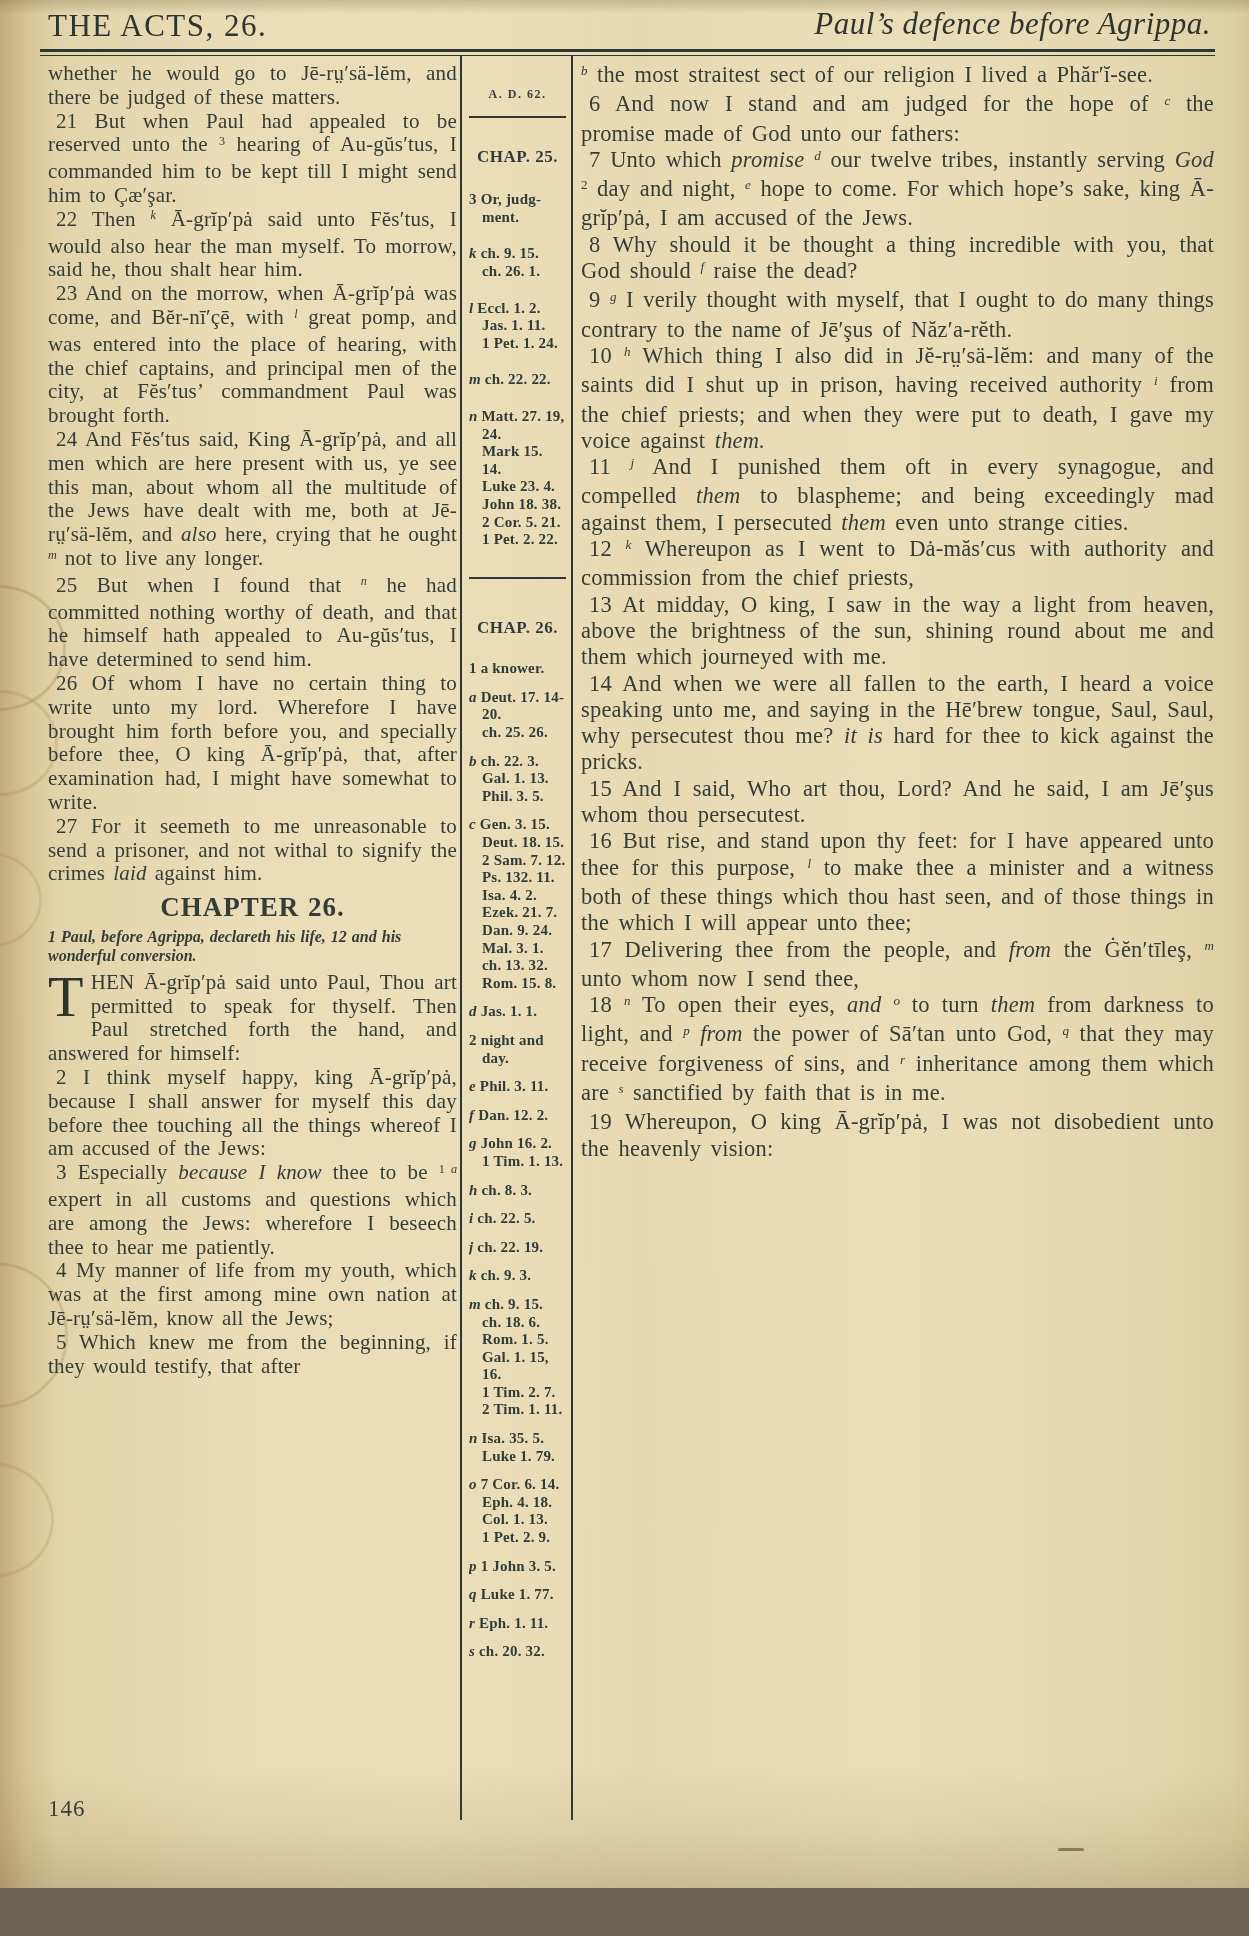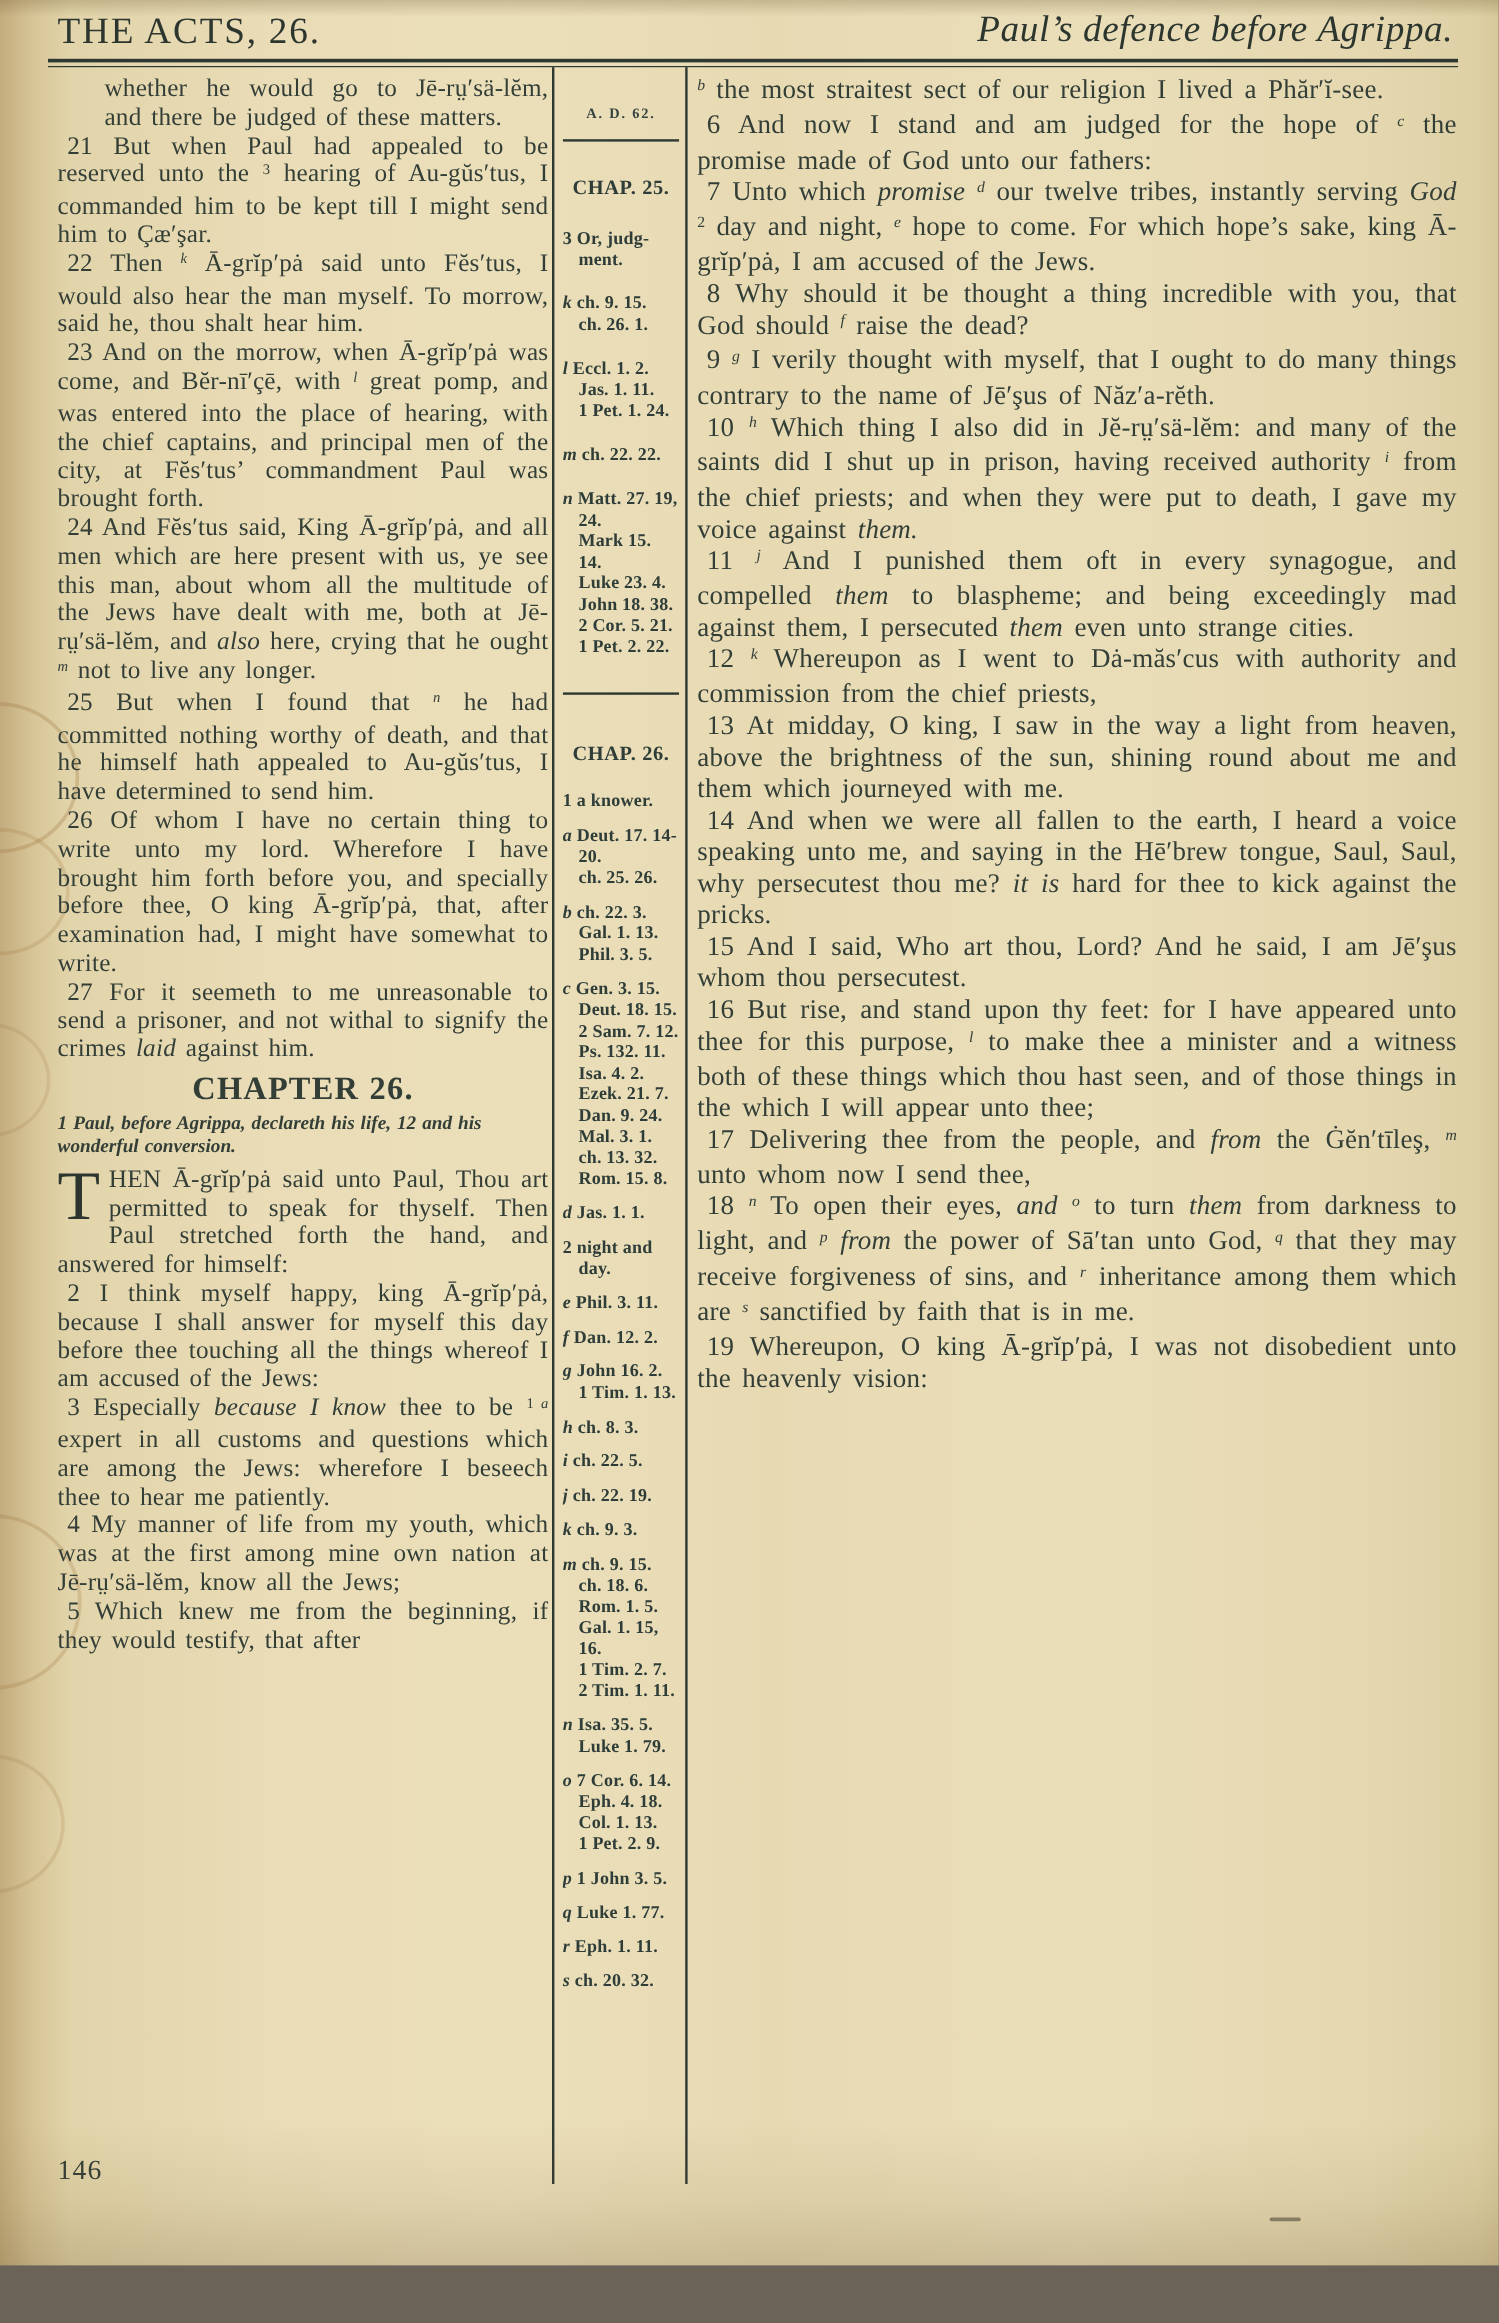--- a/index.html
+++ b/index.html
@@ -37,21 +37,21 @@
 
   .col{position:absolute;top:62px;}
   .col-left{left:48px;width:409px;height:1730px;overflow:hidden;
     font-size:21px;line-height:23.8px;text-align:justify;letter-spacing:.2px;word-spacing:2.6px;}
   .col-right{left:581px;width:633px;height:1772px;overflow:hidden;
     font-size:22.5px;line-height:26.3px;text-align:justify;letter-spacing:.2px;word-spacing:3.6px;}
   .col-center{left:469px;width:97px;height:1790px;overflow:hidden;
     font-size:15px;line-height:17.6px;font-weight:700;color:#2f3d39;letter-spacing:.2px;}
 
   .verse{text-indent:8px;}
-  .chap25-list .verse:first-child{text-indent:0;margin-left:39px;}
+  .chap25-list .verse:first-child{text-indent:0;}
   .right-list .verse:first-child{text-indent:0;}
 
   .run-i{font-style:italic;}
   .run-s,.run-si{font-size:.58em;position:relative;top:-.52em;letter-spacing:0;word-spacing:0;}
   .run-si{font-style:italic;}
 
   .chapter-block{margin:10px 0 6px;}
   .chapter-title{font-size:27px;font-weight:700;text-align:center;letter-spacing:1px;text-indent:0;word-spacing:1px;}
   .chapter-summary{font-size:16px;font-weight:700;font-style:italic;line-height:19px;
     text-align:left;margin-top:7px;text-indent:0;word-spacing:1px;letter-spacing:0;}

